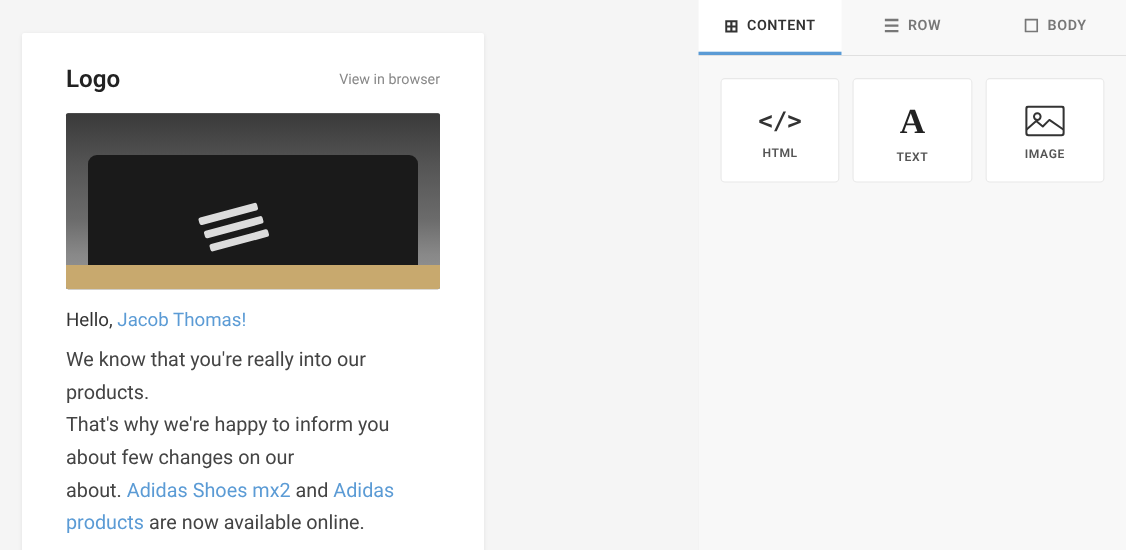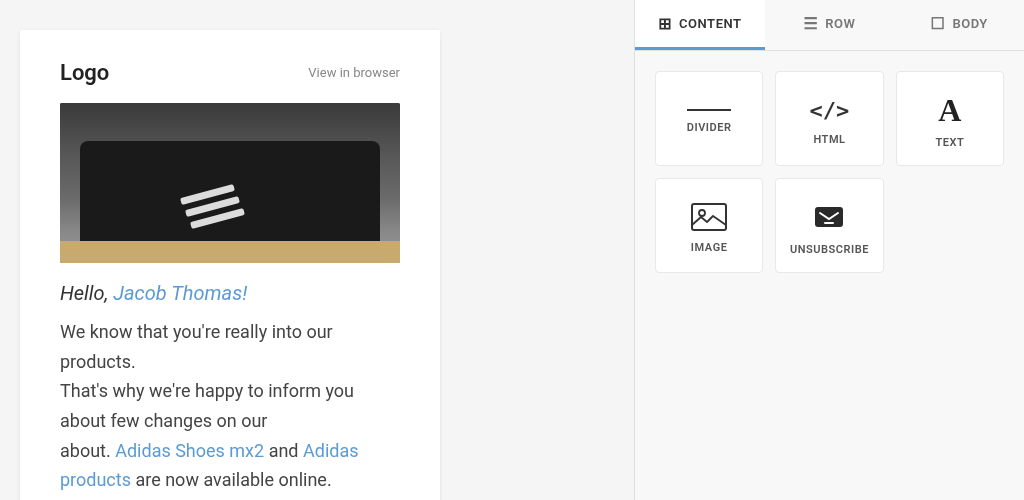--- a/index.html
+++ b/index.html
@@ -93,24 +93,23 @@
       position: absolute;
       bottom: 22px;
       left: 20px;
       right: 20px;
       height: 100px;
       background: #1a1a1a;
       border-radius: 8px 8px 0 0;
     }
 
     .email-greeting {
-      font-size: 20px;
+      font-size: 17px;
       color: #333;
       margin-bottom: 12px;
-      font-style: italic;
     }
 
     .email-greeting .name {
       color: #5b9bd5;
     }
 
     .email-body-text {
       font-size: 18px;
       color: #444;
       line-height: 1.65;
@@ -310,26 +309,20 @@
     <div class="sidebar-tab">
       <span class="tab-icon">☐</span>
       <span>BODY</span>
     </div>
   </div>
 
   <div class="sidebar-content">
     <div class="widget-grid">
 
 
-      <div class="widget-item">
-        <div class="widget-icon">
-          <div class="icon-divider-line"></div>
-        </div>
-        <span class="widget-label">DIVIDER</span>
-      </div>
 
       <div class="widget-item">
         <div class="widget-icon">
           <span class="icon-html">&lt;/&gt;</span>
         </div>
         <span class="widget-label">HTML</span>
       </div>
 
       <div class="widget-item">
         <div class="widget-icon">
@@ -342,26 +335,16 @@
         <div class="widget-icon icon-image">
           <svg viewBox="0 0 36 28" fill="none" xmlns="http://www.w3.org/2000/svg">
             <rect x="1" y="1" width="34" height="26" rx="2" stroke="#333" stroke-width="2" fill="none"></rect>
             <circle cx="11" cy="10" r="3" stroke="#333" stroke-width="1.8" fill="none"></circle>
             <polyline points="1,22 10,14 16,19 22,13 35,22" stroke="#333" stroke-width="1.8" fill="none" stroke-linejoin="round"></polyline>
           </svg>
         </div>
         <span class="widget-label">IMAGE</span>
       </div>
 
-      <div class="widget-item">
-        <div class="widget-icon icon-unsubscribe">
-          <svg viewBox="0 0 32 32" fill="none" xmlns="http://www.w3.org/2000/svg">
-            <rect x="2" y="6" width="28" height="20" rx="3" fill="#2a2a2a"></rect>
-            <path d="M7 12 L16 18 L25 12" stroke="white" stroke-width="2" fill="none" stroke-linecap="round"></path>
-            <line x1="12" y1="22" x2="20" y2="22" stroke="white" stroke-width="2" stroke-linecap="round"></line>
-          </svg>
-        </div>
-        <span class="widget-label">UNSUBSCRIBE</span>
-      </div>
 
     </div>
   </div>
 </div>
 
 </body></html>

